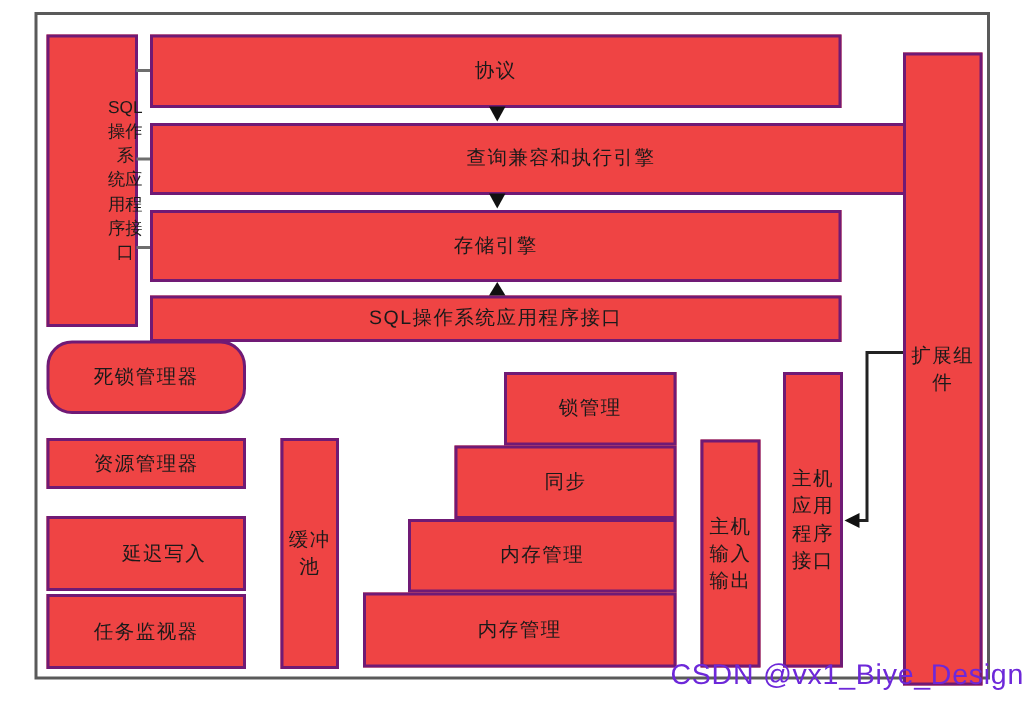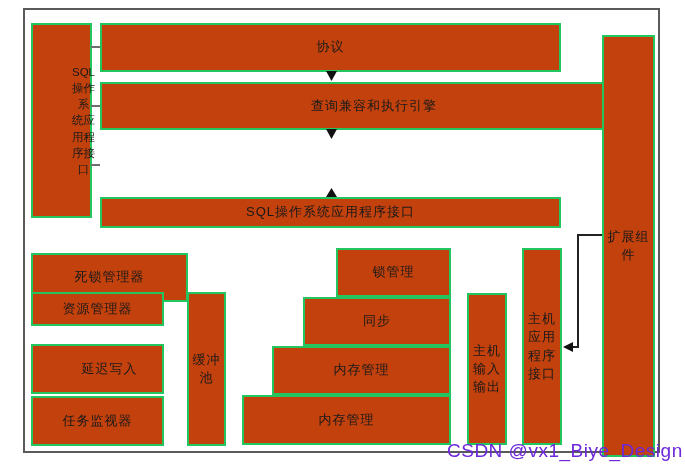--- a/index.html
+++ b/index.html
@@ -5,22 +5,22 @@
   html,body{margin:0;padding:0;background:#fff;}
   #canvas{
     position:relative;width:685px;height:471px;background:#ffffff;overflow:hidden;
     font-family:"Liberation Sans","DejaVu Sans",sans-serif;color:#1a1a1a;
   }
   .frame{
     position:absolute;left:23px;top:8px;width:637px;height:445px;
     border:2px solid #5a5a5a;box-sizing:border-box;
   }
   .box{
-    position:absolute;box-sizing:border-box;background:#c2410c;
-    border:2px solid #22c55e;
+    position:absolute;box-sizing:border-box;background:#ef4444;
+    border:2px solid #701a75;
     display:flex;align-items:center;justify-content:center;
     text-align:center;font-size:13px;letter-spacing:1px;line-height:1.4;
     white-space:pre-line;
   }
   .box.small{font-size:11.5px;letter-spacing:0;padding-left:44px;}
   .overlay{position:absolute;left:0;top:0;width:685px;height:471px;pointer-events:none;}
   .watermark{
     position:absolute;left:447px;top:440px;font-size:19px;letter-spacing:0.5px;
     color:#6d28d9;white-space:nowrap;
   }
@@ -31,26 +31,27 @@
 <div id="canvas">
 
   <div class="frame"></div>
 
   <div class="box small" style="left:31px;top:23px;width:61px;height:195px;">SQL操作系
 统应用程
 序接口</div>
 
   <div class="box" style="left:100px;top:23px;width:461px;height:49px;">协议</div>
 
-  <div class="box" style="left:100px;top:82px;width:548px;height:48px;">查询兼容和执行引擎</div>
+  <div class="box" style="left:100px;top:82px;width:548px;height:48px;font-family:Liberation Mono, monospace;">查询兼容和执行引擎</div>
 
+  <div class="box" style="left:100px;top:140px;width:461px;height:48px;">存储引擎</div>
 
   <div class="box" style="left:100px;top:197px;width:461px;height:31px;">SQL操作系统应用程序接口</div>
 
-  <div class="box" style="left:31px;top:253px;width:157px;height:49px;">死锁管理器</div>
+  <div class="box" style="left:31px;top:227px;width:133px;height:49px;border-radius:17px;">死锁管理器</div>
 
   <div class="box" style="left:31px;top:292px;width:133px;height:34px;text-align:right;">资源管理器</div>
 
   <div class="box" style="left:31px;top:344px;width:133px;height:50px;padding-left:24px;">延迟写入</div>
 
   <div class="box" style="left:31px;top:396px;width:133px;height:50px;">任务监视器</div>
 
   <div class="box" style="left:187px;top:292px;width:39px;height:154px;">缓冲
 池</div>
 

